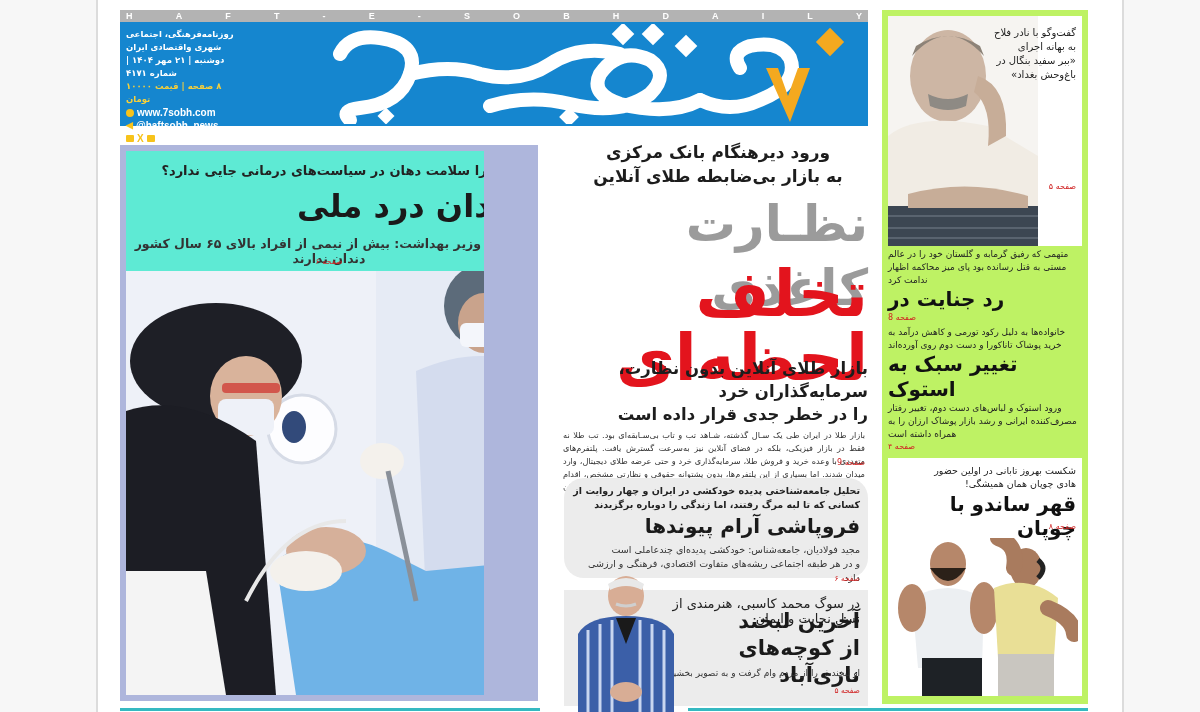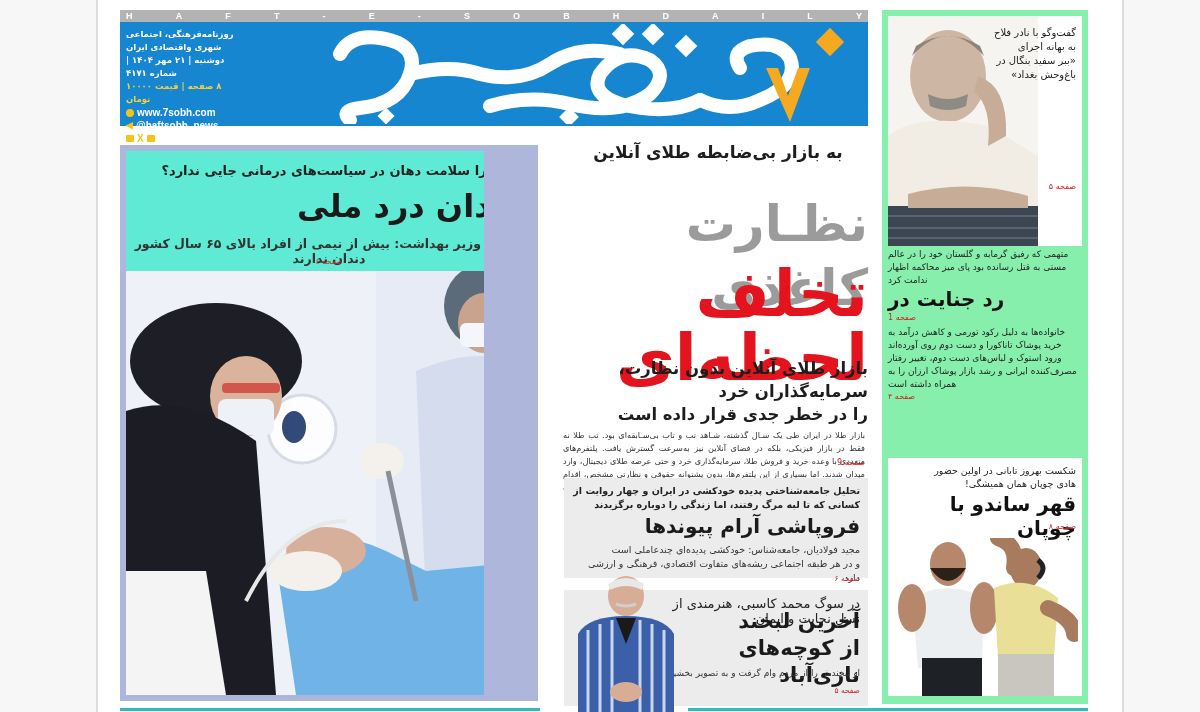--- a/index.html
+++ b/index.html
@@ -39,33 +39,33 @@
     .left-page { position: absolute; top: 106px; left: 0; width: 406px; text-align: center; font-size: 8px; color: #d02323; direction: rtl; }
     .photo-dental { position: absolute; left: 0; top: 120px; width: 406px; height: 424px; }
     
     .lead-kicker { position: absolute; left: 470px; top: 140px; width: 300px; text-align: center; font-size: 17px; font-weight: bold; color: #1d1d1d; direction: rtl; line-height: 24px; }
     .lead-head-gray { position: absolute; left: 460px; top: 192px; width: 310px; text-align: right; font-size: 50px; font-weight: bold; color: #9b9b9b; direction: rtl; line-height: 64px; letter-spacing: -1px; }
     .lead-head-red { position: absolute; left: 460px; top: 262px; width: 310px; text-align: right; font-size: 64px; font-weight: bold; color: #e3141d; direction: rtl; line-height: 64px; letter-spacing: -1px; }
     .lead-deck { position: absolute; left: 460px; top: 328px; width: 310px; font-size: 16.5px; font-weight: bold; color: #1d1d1d; direction: rtl; line-height: 23px; margin-top: 29px; }
     .lead-body { position: absolute; left: 465px; top: 381px; width: 302px; text-align: justify; font-size: 8.2px; color: #333; direction: rtl; line-height: 13px; margin-top: 48px; }
     .lead-page { position: absolute; left: 465px; top: 458px; width: 302px; font-size: 8px; color: #d02323; direction: rtl; text-align: right; }
     
-    .box1 { position: absolute; left: 466px; top: 478px; width: 304px; height: 100px; background: #ececec; }
+    .box1 { position: absolute; left: 466px; top: 478px; width: 304px; height: 100px; background: #ececec; border-radius: 20px; }
     .box1-kicker { position: absolute; right: 8px; top: 6px; width: 290px; font-size: 9.5px; color: #222; direction: rtl; text-align: right; line-height: 14px; font-weight: bold; }
     .box1-head { position: absolute; right: 8px; top: 36px; width: 290px; font-size: 20px; font-weight: bold; color: #1a1a1a; direction: rtl; text-align: right; }
     .box1-sub { position: absolute; right: 8px; top: 65px; width: 290px; font-size: 9.5px; color: #333; direction: rtl; text-align: right; line-height: 14px; }
     .box1-page { position: absolute; right: 8px; top: 96px; font-size: 7.5px; color: #d02323; direction: rtl; }
     .box2 { position: absolute; left: 466px; top: 590px; width: 304px; height: 116px; background: #ececec; }
     .box2-kicker { position: absolute; right: 8px; top: 6px; width: 200px; font-size: 13px; color: #222; direction: rtl; text-align: right; }
     .box2-head { position: absolute; right: 8px; top: 18px; width: 200px; font-size: 21px; font-weight: bold; color: #1a1a1a; direction: rtl; text-align: right; line-height: 27px; }
     .box2-sub { position: absolute; right: 8px; top: 78px; width: 200px; font-size: 9px; color: #333; direction: rtl; text-align: right; }
     .box2-page { position: absolute; right: 8px; top: 96px; font-size: 7.5px; color: #d02323; direction: rtl; }
     .photo-man { position: absolute; left: 470px; top: 574px; width: 110px; height: 138px; }
     
-    .right-col { position: absolute; left: 784px; top: 10px; width: 206px; height: 694px; background: #86efac; }
+    .right-col { position: absolute; left: 784px; top: 10px; width: 206px; height: 694px; background: #bef264; }
     .r-top { position: absolute; left: 6px; top: 6px; width: 194px; height: 230px; background: #fff; overflow: hidden; }
     .r-top-photo { position: absolute; left: 0; top: 0; width: 150px; height: 230px; }
     .r-top-kicker { position: absolute; right: 6px; top: 10px; width: 96px; font-size: 10px; color: #222; direction: rtl; text-align: right; line-height: 14px; }
     .r-top-head { position: absolute; right: 6px; top: 74px; width: 96px; font-size: 21px; font-weight: bold; color: #111; direction: rtl; text-align: right; line-height: 25px; }
     .r-top-page { position: absolute; right: 6px; top: 166px; font-size: 8px; color: #d02323; direction: rtl; }
     .r-mid { position: absolute; left: 6px; top: 238px; width: 194px; direction: rtl; text-align: left; }
     .r-kicker { font-size: 9px; color: #222; line-height: 13px; }
     .r-head { font-size: 20px; font-weight: bold; color: #111; line-height: 25px; }
     .r-page { font-size: 8px; color: #d02323; line-height: 12px; }
     .r-bottom { position: absolute; left: 6px; top: 448px; width: 194px; height: 238px; background: #fff; overflow: hidden; }
@@ -176,20 +176,21 @@
         <line x1="262" y1="200" x2="290" y2="330" stroke="#8a9099" stroke-width="5"></line>
       </svg>
       <div class="left-kicker">چرا سلامت دهان در سیاست‌های درمانی جایی ندارد؟</div>
       <div class="left-headline">دنـدان درد ملی</div>
       <div class="left-sub">معاون وزیر بهداشت: بیش از نیمی از افراد بالای ۶۵ سال کشور دندان ندارند</div>
       <div class="left-page">صفحه ۶</div>
     </div>
   </div>
 
   <div class="lead-kicker">
+    <div>ورود دیرهنگام بانک مرکزی</div>
     <div>به بازار بی‌ضابطه طلای آنلاین</div>
   </div>
   <div class="lead-head-gray">نظـارت کاغذی</div>
   <div class="lead-head-red">تخلف لحظه‌ای</div>
   <div class="lead-deck">
     <div>بازار طلای آنلاین بدون نظارت، سرمایه‌گذاران خرد</div>
     <div>را در خطر جدی قرار داده است</div>
   </div>
   <div class="lead-body">بازار طلا در ایران طی یک سـال گذشته، شـاهد تب و تاب بی‌سـابقه‌ای بود. تب طلا نه فقط در بازار فیزیکی، بلکه در فضای آنلاین نیز به‌سرعت گسترش یافت. پلتفرم‌های متعددی با وعده خرید و فروش طلا، سرمایه‌گذاری خرد و حتی عرضه طلای دیجیتال، وارد میدان شدند. اما بسیاری از این پلتفرم‌ها، بدون پشتوانه حقوقی و نظارتی مشخص، اقدام به فروش طلای ناخالص یا ارائه خدمات غیرشفاف کردند؛ موضوعی که در نهایت به زیان گسترده سرمایه‌گذاران خرد و بی‌اعتمادی عمومی منجر شد...</div>
   <div class="lead-page">صفحه 9</div>
@@ -253,24 +254,25 @@
         <div>«ببر سفید بنگال در</div>
         <div>باغ‌وحش بغداد»</div>
       </div>
       <div class="r-top-page">صفحه ۵</div>
     </div>
 
     <div class="r-mid">
       <div>
         <div class="r-kicker">متهمی که رفیق گرمابه و گلستان خود را در عالم مستی به قتل رسانده بود پای میز محاکمه اظهار ندامت کرد</div>
         <div class="r-head">رد جنایت در</div>
-        <div class="r-page">صفحه 1</div>
+        <div class="r-page">صفحه 8</div>
       </div>
       <div style="margin-top:2px;">
         <div class="r-kicker">خانواده‌ها به دلیل رکود تورمی و کاهش درآمد به خرید پوشاک تاناکورا و دست دوم روی آورده‌اند</div>
+        <div class="r-head">تغییر سبک به استوک</div>
         <div class="r-kicker">ورود استوک و لباس‌های دست دوم، تغییر رفتار مصرف‌کننده ایرانی و رشد بازار پوشاک ارزان را به همراه داشته است</div>
         <div class="r-page">صفحه ۴</div>
       </div>
     </div>
 
     <div class="r-bottom">
       <svg class="photo-bodybuilders" viewBox="0 0 180 158">
         <ellipse cx="50" cy="26" rx="18" ry="22" fill="#b6876a"></ellipse>
         <path d="M32 30 Q 50 56 68 30" fill="#2b2119"></path>
         <path d="M14 60 Q 50 40 86 60 L 84 130 L 20 130 Z" fill="#eceff2"></path>

